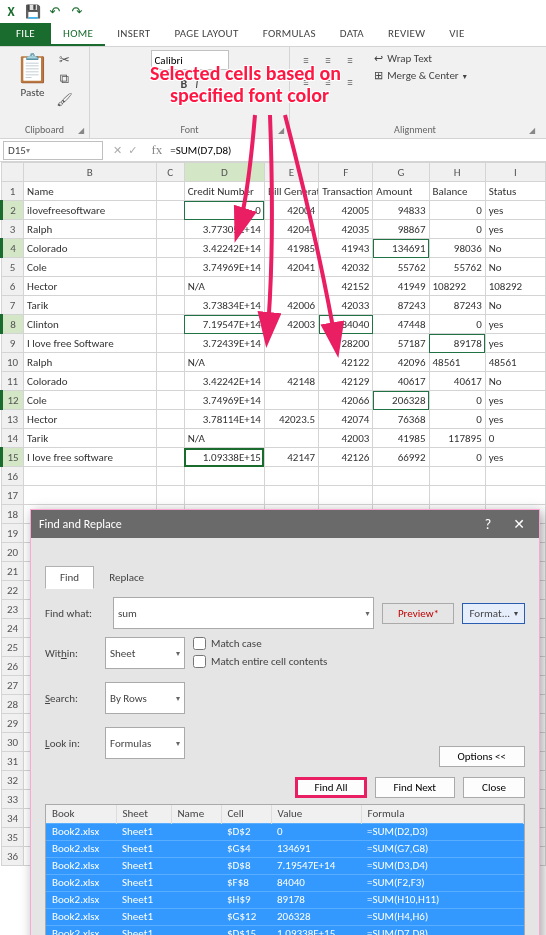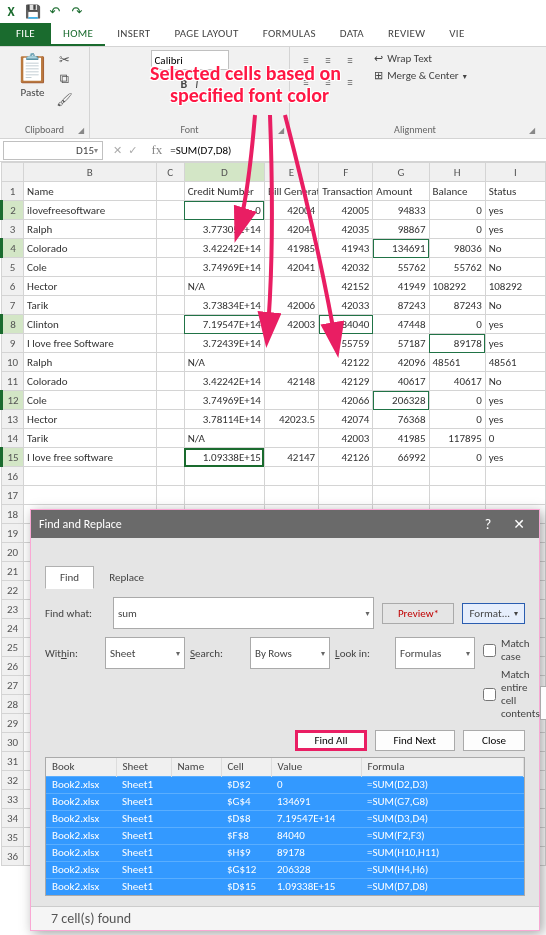--- a/index.html
+++ b/index.html
@@ -35,21 +35,21 @@
 .align-btn { width:20px; height:20px; display:flex; align-items:center; justify-content:center; cursor:pointer; font-size:11px; color:#555;}
 .wrap-btn, .merge-btn { display:flex; align-items:center; gap:4px; padding:2px 4px; cursor:pointer; font-size:11px;}
 
 
 .annotation { position:absolute; left:150px; top:62px; color:#ff1744; font-size:20px; font-weight:bold; text-shadow: 1px 1px 0 #fff, -1px -1px 0 #fff, 1px -1px 0 #fff, -1px 1px 0 #fff; line-height:1.1; z-index:50; pointer-events:none; }
 .annotation div:nth-child(2){ margin-left:20px;}
 .arrows-svg { position:absolute; left:0; top:0; z-index:49; pointer-events:none; }
 
 
 .namebar { height: 23px; border-bottom: 1px solid #d4d4d4; display:flex; align-items:center; background:#fff;}
-.namebox { width:100px; border:1px solid #c0c0c0; margin:1px 0 1px 3px; height:19px; font-size:11px; padding:1px 4px; display:flex; align-items:center; justify-content:flex-end;}
+.namebox { width:100px; border:1px solid #c0c0c0; margin:1px 0 1px 3px; height:19px; font-size:11px; padding:1px 4px; display:flex; align-items:center; justify-content:flex-start;}
 .namebox .dd { font-size:8px; color:#888;}
 .fx-btns { display:flex; gap:6px; padding:0 10px; color:#aaa; font-size:11px;}
 .fx-label { font-family: "Times New Roman", serif; font-size:13px; color:#888; padding:0 4px;}
 .formula-input { flex:1; border:none; font-size:11px; padding:2px 4px; outline:none;}
 
 
 .grid-wrap { position:relative; }
 table.sheet { border-collapse: collapse; table-layout: fixed; width: 100%; }
 table.sheet th, table.sheet td { border: 1px solid #d4d4d4; font-size: 11px; height: 19px; padding: 0 3px; overflow: hidden; white-space: nowrap; }
 table.sheet th { background: #f0f0f0; font-weight: normal; color:#555; text-align:center; }
@@ -76,21 +76,21 @@
 .dlg-tab:not(.active){ color:#444;}
 .dlg-row { display:flex; align-items:center; gap:8px; margin-bottom:8px; font-size:11px;}
 .dlg-row label { width:60px; }
 .dlg-row label u { text-decoration: underline; }
 .combo { border:1px solid #aaa; height:32px; padding:1px 4px; font-size:11px; background:#fff; display:flex; align-items:center; justify-content:space-between;}
 .combo .dd { font-size:8px; color:#666;}
 .find-what { flex:1; }
 .preview-box { width:72px; border:1px solid #aaa; height:21px; display:flex; align-items:center; justify-content:center; color:#c00000; font-size:11px;}
 .format-btn { border:1px solid #2a5db0; background:#e6eefc; padding:2px 6px; height:21px; display:flex; align-items:center; gap:4px; cursor:pointer; font-size:11px;}
 .format-btn .dd{ font-size:8px;}
-.opts-left { display:flex; flex-direction:row; gap:5px;}
+.opts-left { display:flex; flex-direction:column; gap:5px;}
 .opts-left .dlg-row label { width:52px;}
 .opts-mid { display:flex; flex-direction:column; gap:5px; margin-left:8px;}
 .chk { display:flex; align-items:center; gap:5px; font-size:11px;}
 .chk input { width:13px; height:13px;}
 .options-btn-row { display:flex; justify-content:flex-end;}
 .dlg-btns { display:flex; justify-content:flex-end; gap:8px; margin-top:10px;}
 .dlg-btn { border:1px solid #aaa; background:#fdfdfd; padding:3px 18px; font-size:11px; cursor:pointer;}
 .dlg-btn.highlight { border:3px solid #e91e63; padding:1px 16px;}
 
 .results { margin-top:6px; border:1px solid #aaa;}
@@ -324,21 +324,21 @@
           <td>47448</td>
           <td>0</td>
           <td class="left">yes</td>
         </tr>
         <tr>
           <th class="row-h">9</th>
           <td class="left">I love free Software</td>
           <td></td>
           <td>3.72439E+14</td>
           <td></td>
-          <td>55759</td>
+          <td>28200</td>
           <td>57187</td>
           <td class="red sel-border">89178</td>
           <td class="left">yes</td>
         </tr>
         <tr>
           <th class="row-h">10</th>
           <td class="left">Ralph</td>
           <td></td>
           <td class="left">N/A</td>
           <td></td>

